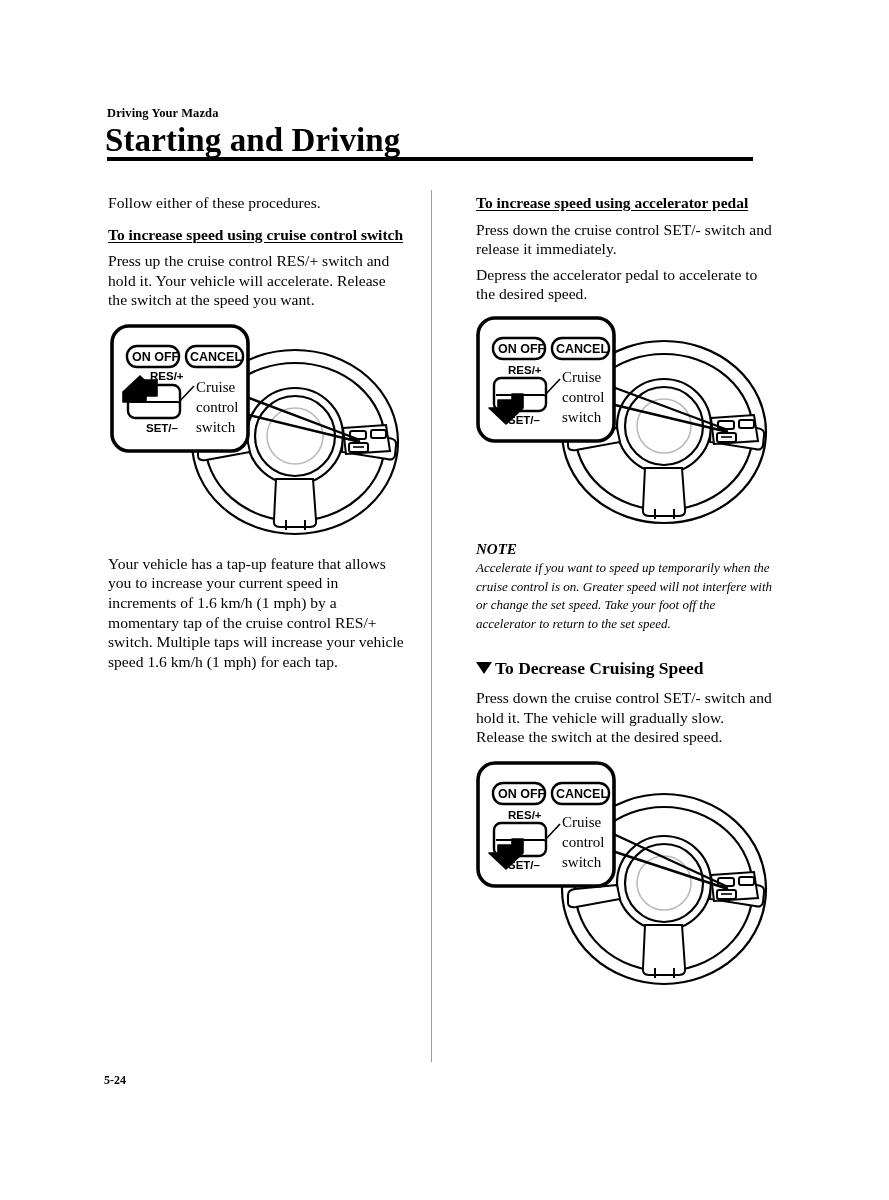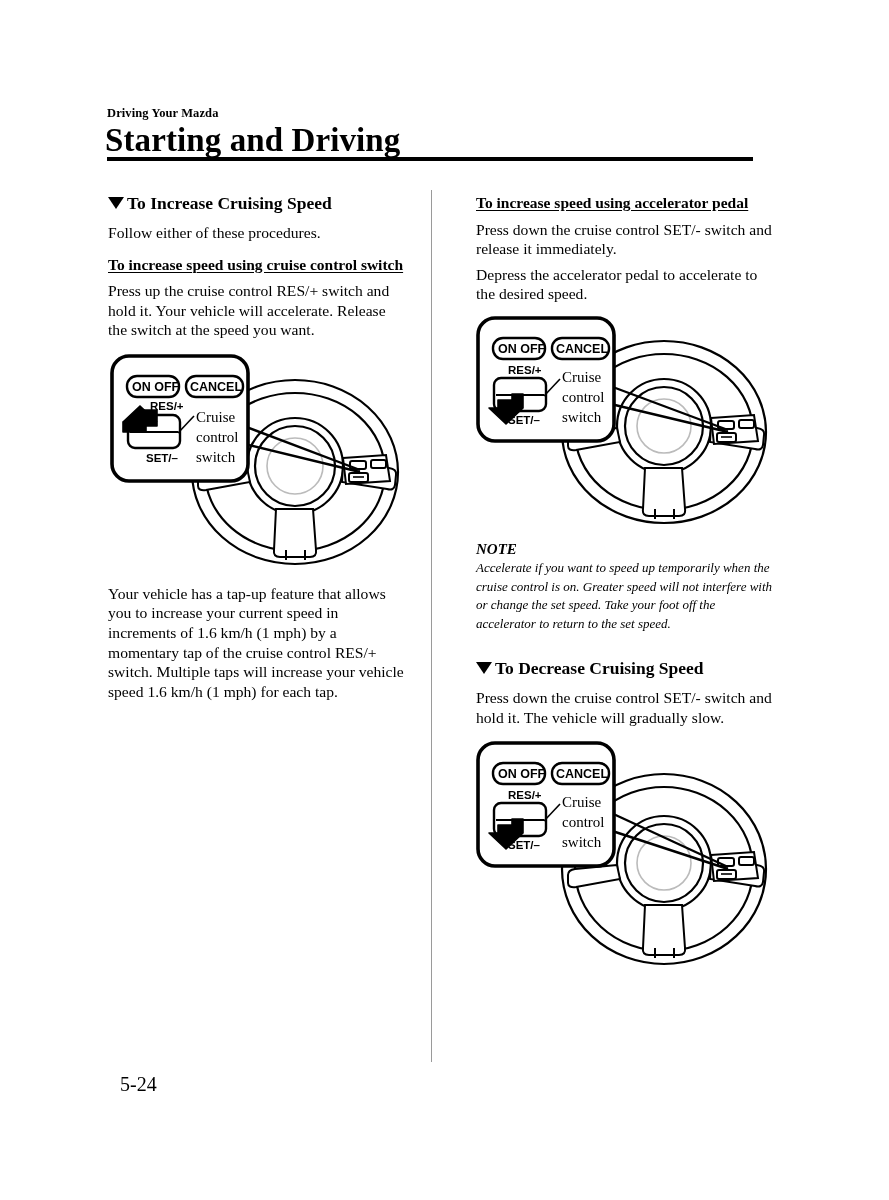--- a/index.html
+++ b/index.html
@@ -109,47 +109,43 @@
   }
   .note-body {
     font-style: italic;
     font-size: 13px;
     line-height: 18.8px;
     margin: 0;
   }
 
   .page-number {
     position: absolute;
-    left: 120px;
+    left: 104px;
     top: 1073px;
-    font-weight: normal;
-    font-size: 20px;
+    font-weight: bold;
+    font-size: 12px;
   }
 
   
   .figure { position: relative; }
   .figure svg { display: block; }
 </style>
 </head>
 <body>
 
 <div class="page">
 
   <div class="running-head">Driving Your Mazda</div>
   <div class="chapter-title">Starting and Driving</div>
   <div class="header-rule"></div>
 
   <div class="col-divider"></div>
 
   <div class="col col-left">
 
-    <div class="h-section">
-      <span class="tri"></span>
-      <span>To Increase Cruising Speed</span>
-    </div>
 
     <p class="body">Follow either of these procedures.</p>
 
     <div class="h-sub">To increase speed using cruise control switch</div>
 
     <p class="body">Press up the cruise control RES/+ switch and hold it. Your vehicle will accelerate. Release the switch at the speed you want.</p>
 
     <div class="figure" style="margin-top:14px; margin-left:2px;">
       <svg width="300" height="212" viewBox="0 0 300 212" fill="none">
 
@@ -268,20 +264,21 @@
       <p class="note-title">NOTE</p>
       <p class="note-body">Accelerate if you want to speed up temporarily when the cruise control is on. Greater speed will not interfere with or change the set speed. Take your foot off the accelerator to return to the set speed.</p>
     </div>
 
     <div class="h-section" style="margin-top:24px;">
       <span class="tri"></span>
       <span>To Decrease Cruising Speed</span>
     </div>
 
     <p class="body" style="margin-bottom:0;">Press down the cruise control SET/- switch and hold it. The vehicle will gradually slow.</p>
+    <p class="body">Release the switch at the desired speed.</p>
 
     <div class="figure" style="margin-top:14px;">
       <svg width="300" height="232" viewBox="0 0 300 232" fill="none">
         <g stroke="#000" stroke-width="2.2" fill="#fff">
           <ellipse cx="188" cy="128" rx="102" ry="95"></ellipse>
           <ellipse cx="188" cy="128" rx="89" ry="82"></ellipse>
         </g>
         <g stroke="#000" stroke-width="2.2" fill="#fff">
           <circle cx="188" cy="122" r="47"></circle>
           <circle cx="188" cy="122" r="39"></circle>

